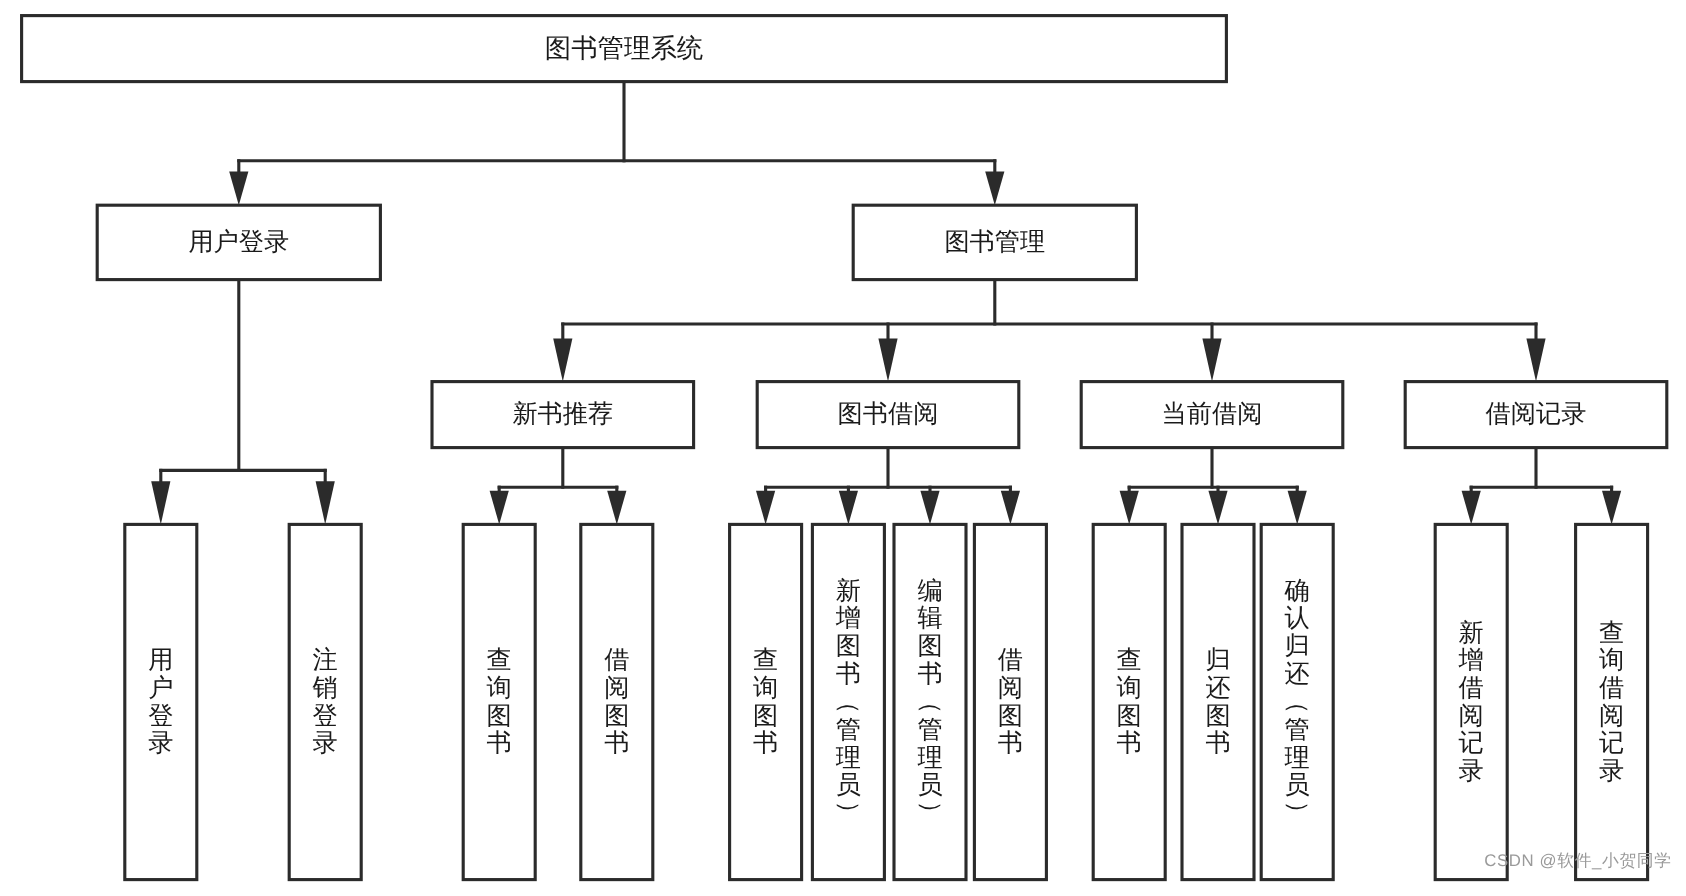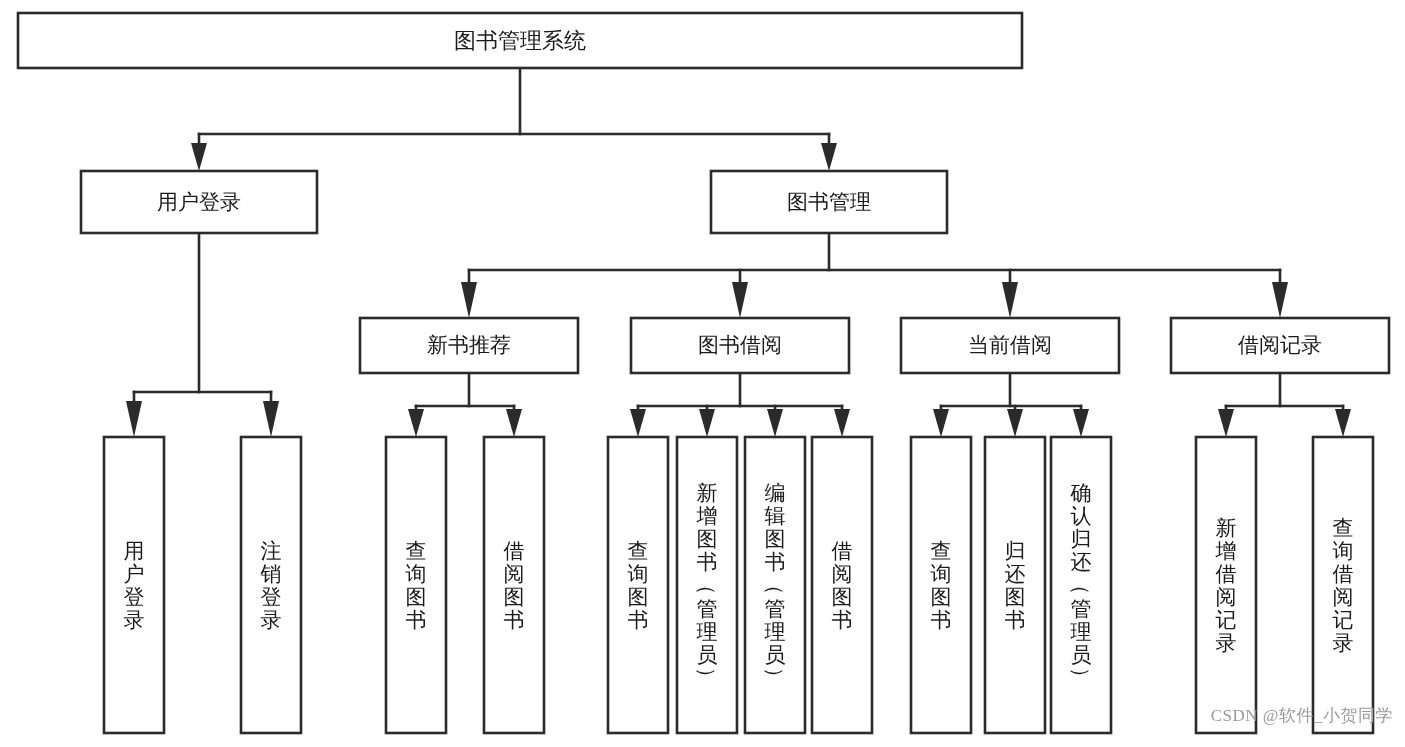--- a/index.html
+++ b/index.html
@@ -72,22 +72,22 @@
     display: block;
   }
   .vert-label span.paren {
     display: block;
     transform: rotate(90deg);
   }
   .watermark {
     position: absolute;
     right: 12px;
     bottom: 6px;
-    font-family: Liberation Serif, serif;
-    font-size: 17px;
+    font-family: Liberation Sans, sans-serif;
+    font-size: 14px;
     color: #9a9a9a;
     letter-spacing: 0.5px;
     white-space: nowrap;
   }
 </style>
 </head>
 <body>
 
 <div id="diagram-root">
 

